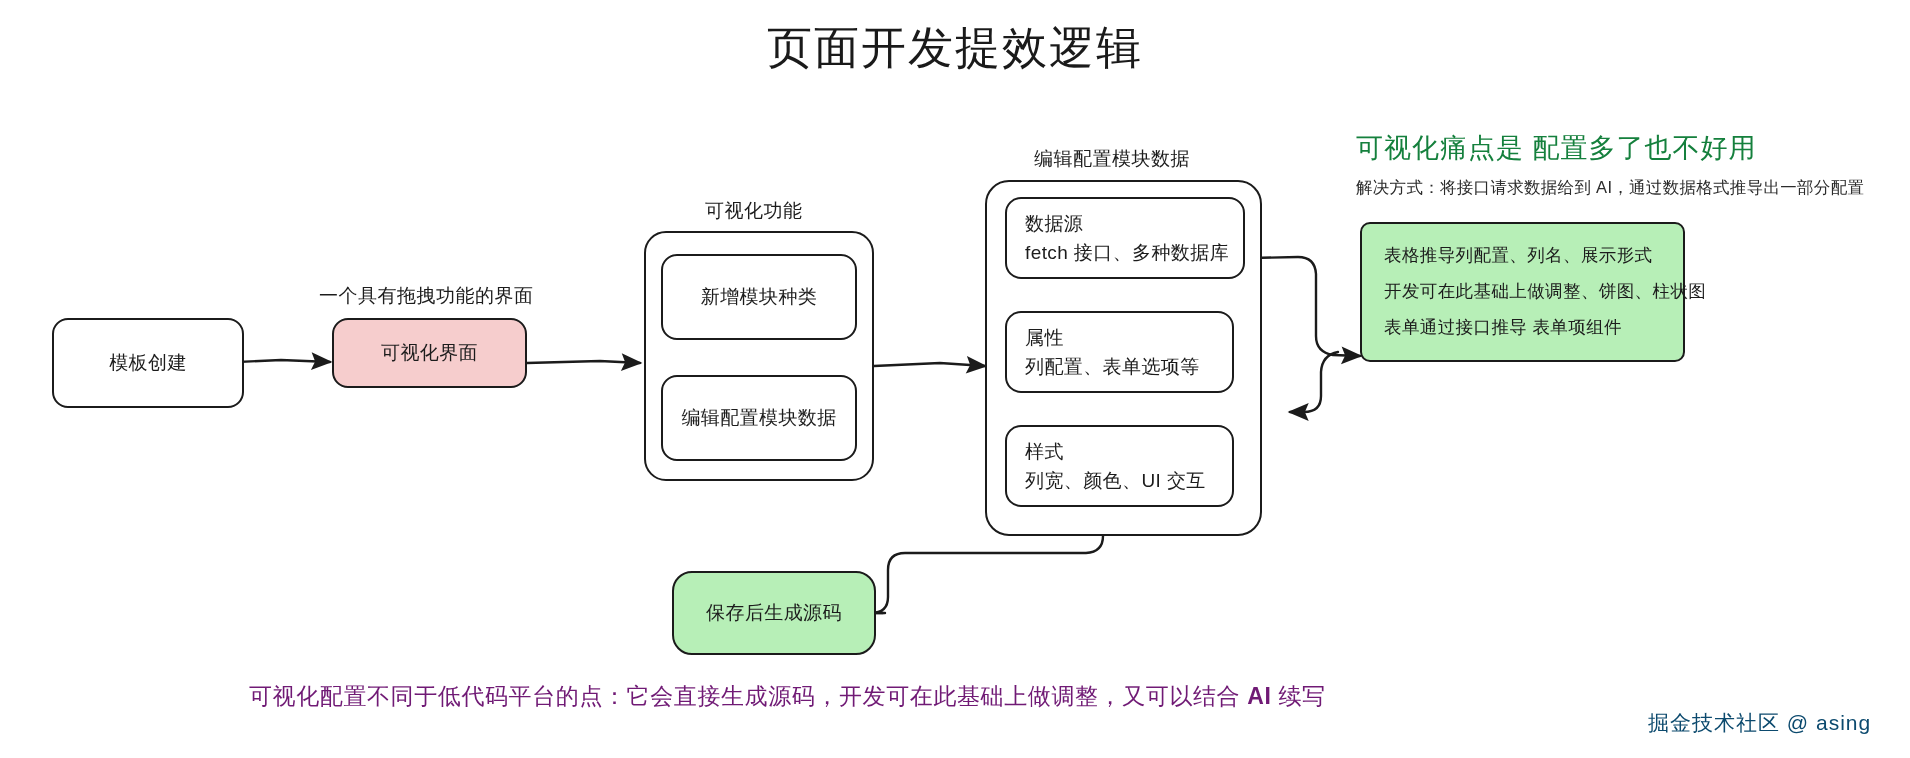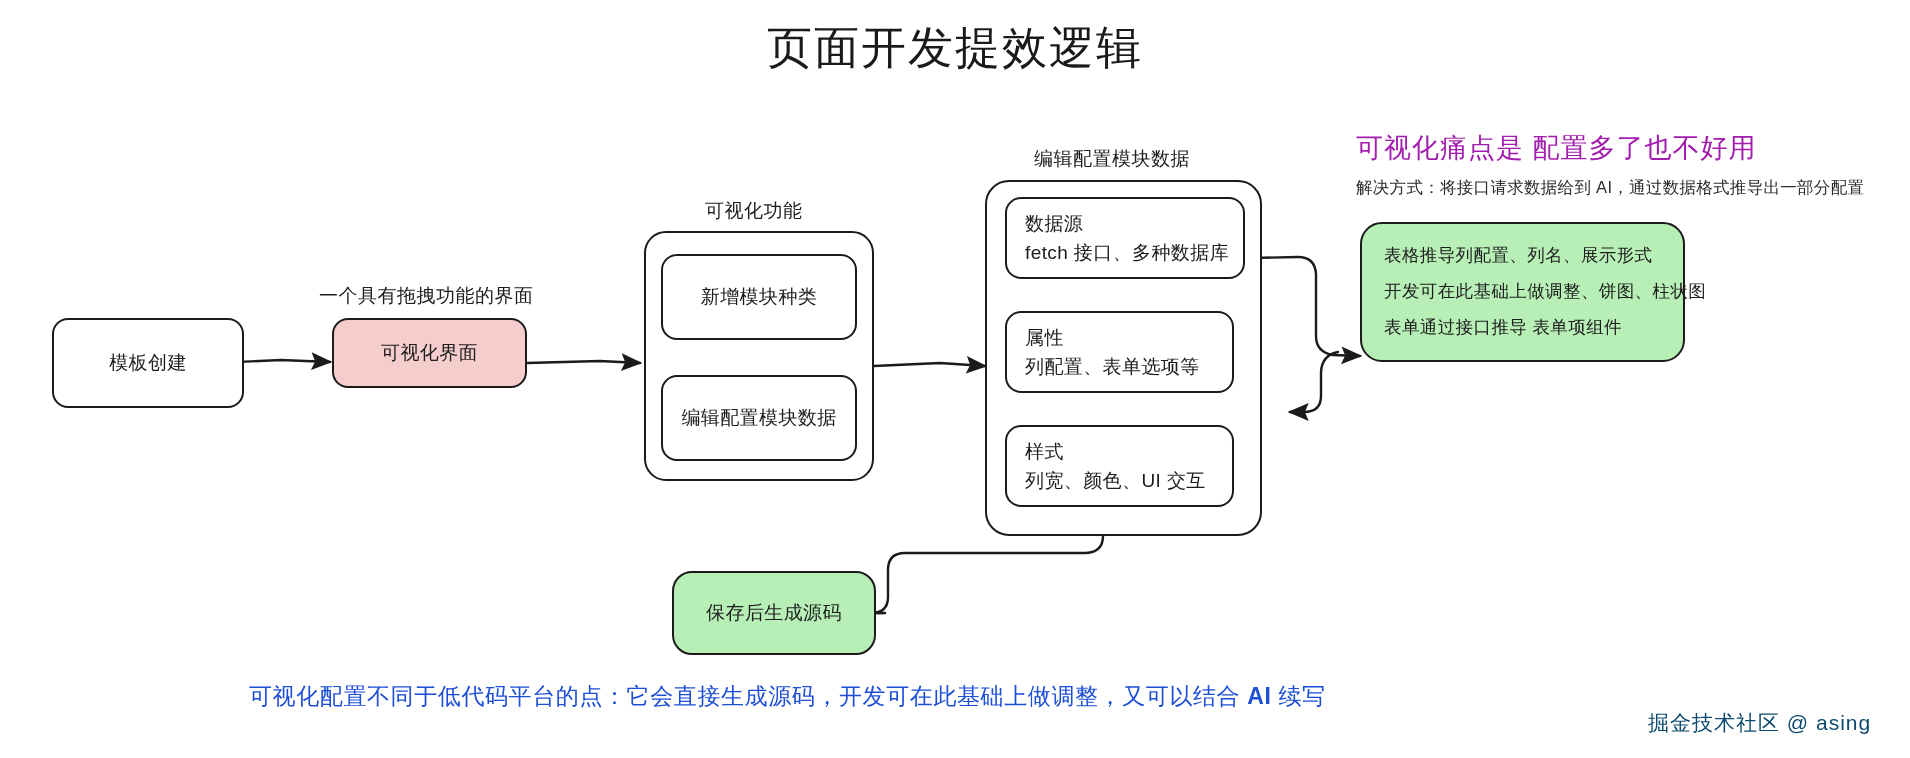--- a/index.html
+++ b/index.html
@@ -64,35 +64,35 @@
     width: 1910px;
     text-align: center;
     font-size: 45px;
     letter-spacing: 2px;
     color: #1a1a1a;
   }
 
   .red-head {
     position: absolute;
     font-size: 27px;
-    color: #a21caf;
+    color: #15803d;
     white-space: nowrap;
     letter-spacing: 1px;
   }
   .sub-note {
     position: absolute;
     font-size: 16.5px;
     color: #2b2b2b;
     white-space: nowrap;
     letter-spacing: 0.3px;
   }
   .red-foot {
     position: absolute;
     font-size: 23px;
-    color: #1d4ed8;
+    color: #701a75;
     white-space: nowrap;
     letter-spacing: 0.6px;
   }
   .watermark {
     position: absolute;
     font-size: 21px;
     color: #0c4a6e;
     white-space: nowrap;
     letter-spacing: 1px;
   }
@@ -179,21 +179,21 @@
 
   <div class="node pad fill-none" style="left:1005px; top:425px; width:229px; height:82px;">
     <div class="ln">样式</div>
     <div class="ln">列宽、颜色、UI 交互</div>
   </div>
 
   <div class="red-head" style="left:1356px; top:130px;">可视化痛点是 配置多了也不好用</div>
 
   <div class="sub-note" style="left:1356px; top:177px;">解决方式：将接口请求数据给到 AI，通过数据格式推导出一部分配置</div>
 
-  <div class="node pad fill-green" style="left:1360px; top:222px; width:325px; height:140px; border-radius:22px; padding:0 22px;">
+  <div class="node pad fill-green" style="left:1360px; top:222px; width:325px; height:140px; border-radius:10px; padding:0 22px;">
     <div class="ln" style="font-size:17.5px; line-height:2.05;">表格推导列配置、列名、展示形式</div>
     <div class="ln" style="font-size:17.5px; line-height:2.05;">开发可在此基础上做调整、饼图、柱状图</div>
     <div class="ln" style="font-size:17.5px; line-height:2.05;">表单通过接口推导 表单项组件</div>
   </div>
 
   <div class="node center pad fill-green" style="left:672px; top:571px; width:204px; height:84px; border-radius:20px;">
     <div class="ln">保存后生成源码</div>
   </div>
 
   <div class="red-foot" style="left:249px; top:681px;">

